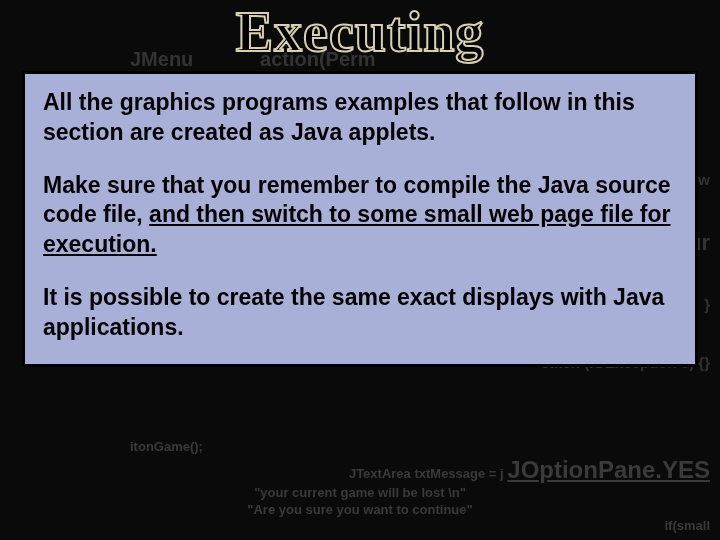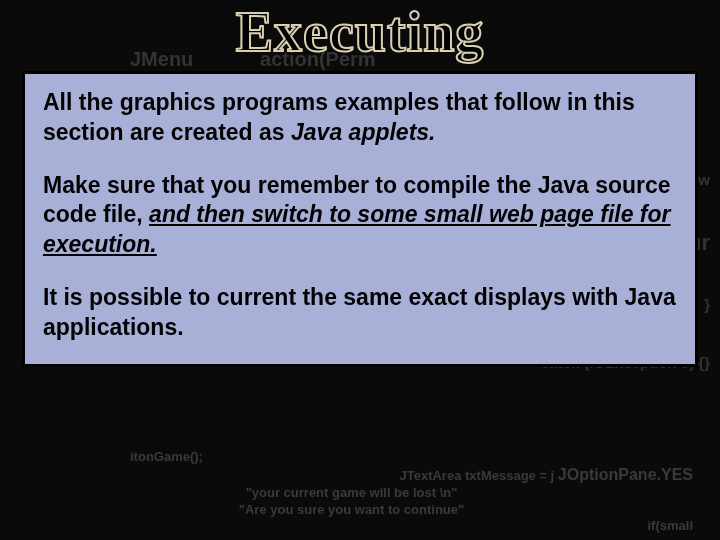--- a/index.html
+++ b/index.html
@@ -52,34 +52,34 @@
   }
   .para {
     font-family: Arial, Helvetica, sans-serif;
     font-size: 23px;
     font-weight: bold;
     color: #000;
     line-height: 1.28;
     margin-bottom: 24px;
   }
   .para:last-child { margin-bottom: 4px; }
-  .ital { font-style: italic; }
+  .ital { }
   .ul { text-decoration: underline; }
   .bottomcode {
     position: absolute;
     left: 0; right: 0; bottom: 0;
     color: #3a3a3a;
     font-family: Arial, sans-serif;
     font-weight: bold;
-    padding: 2px 27px 6px 10px;
+    padding: 2px 10px 6px 10px;
     font-size: 13px;
     line-height: 1.25;
   }
   .bottomcode .r { text-align: right; }
-  .bottomcode .r .big2 { font-size: 16px; }
+  .bottomcode .r .big2 { font-size: 24px; text-decoration: underline; }
   .bottomcode .c { text-align: center; font-size: 13px; }
   .bottomcode .ind { margin-left: 120px; }
 </style>
 </head>
 <body>
 
 <div class="bgcode">
   <div class="l1">JMenu            action(Perm</div>
   <div class="l2">JMenuBar   unknownItem = new JMenuItem("f</div>
   <div class="lr">actionInstruction = new JLabel("w</div>
@@ -97,21 +97,21 @@
     <span>Executing</span><br>
   </div>
 
   <div class="panel">
     <p class="para">
       <span>All the graphics programs examples that follow in this section are created as </span><span class="ital">Java applets.</span>
     </p>
     <p class="para">
       <span>Make sure that you remember to compile the Java source code file, </span><span class="ital ul">and then switch to some small web page file for execution.</span>
     </p>
-    <p class="para">It is possible to current the same exact displays with Java applications.</p>
+    <p class="para">It is possible to create the same exact displays with Java applications.</p>
   </div>
 </div>
 
 <div class="bottomcode">
   <div class="ind">itonGame();</div>
   <div class="r">
     <span>JTextArea txtMessage = j</span> <span class="big2">JOptionPane.YES</span>
   </div>
   <div class="c">"your current game will be lost \n"</div>
   <div class="c">"Are you sure you want to continue"</div>

